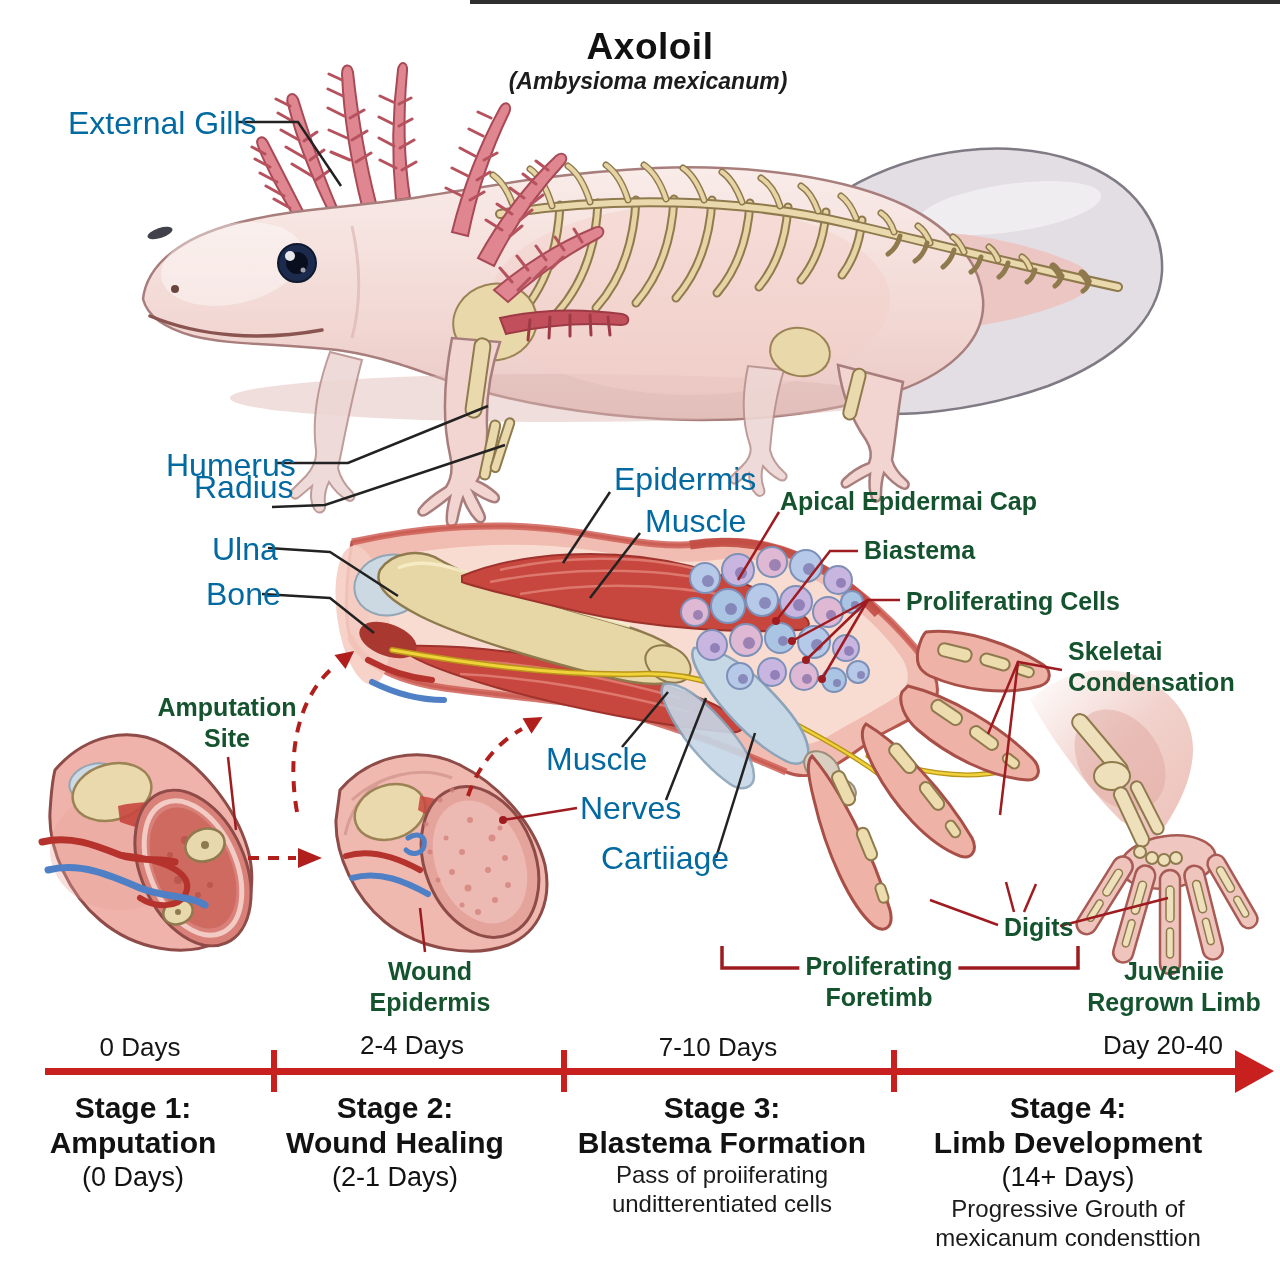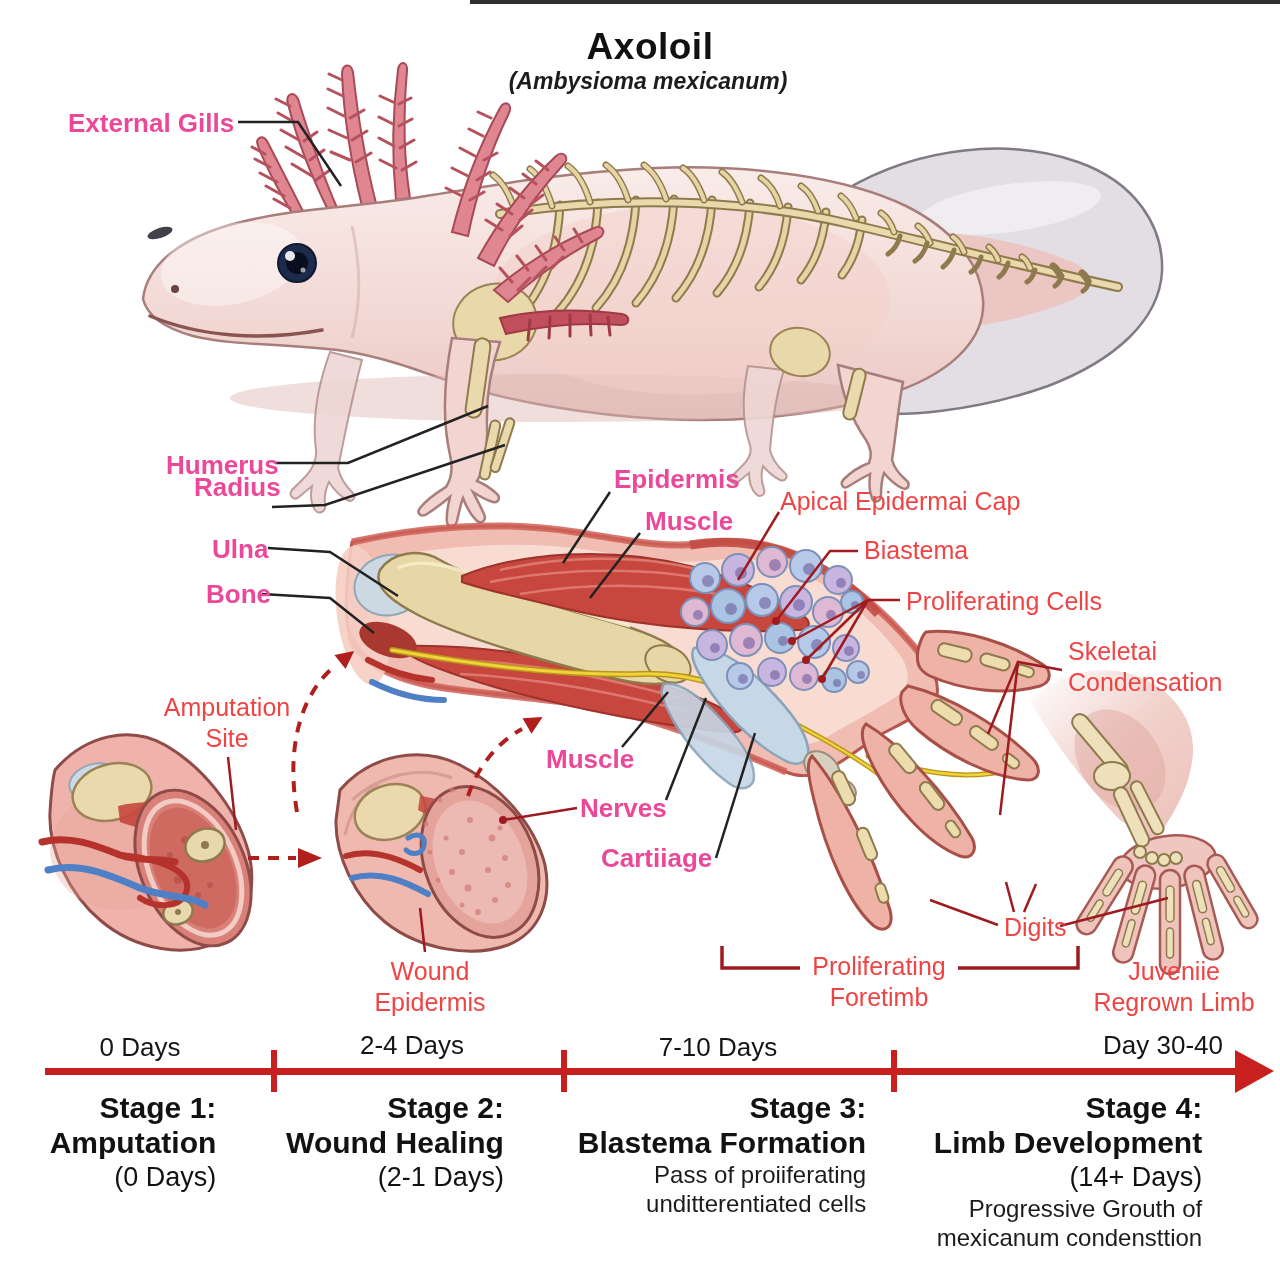--- a/index.html
+++ b/index.html
@@ -1,27 +1,27 @@
 <!DOCTYPE html>
 <html><head>
 <meta charset="utf-8">
 <style>
   html,body{margin:0;padding:0;background:#ffffff}
   #page{position:relative;width:1280px;height:1280px;background:#ffffff;overflow:hidden;
         font-family:"Liberation Sans",sans-serif}
   #art{position:absolute;left:0;top:0;width:1280px;height:1280px}
-  .abslbl{position:absolute;white-space:nowrap;color:#ec4899;font-size:26px;font-weight:700;line-height:30px}
-  .abslbl.red{color:#ef4444;font-weight:400;font-size:25px;line-height:31px}
+  .abslbl{position:absolute;white-space:nowrap;color:#0369a1;font-size:32px;font-weight:400;line-height:30px}
+  .abslbl.red{color:#14532d;font-weight:700;font-size:25px;line-height:31px}
   .ctr{transform:translateX(-50%);text-align:center}
   .main-title{position:absolute;left:650px;top:26px;transform:translateX(-50%);
               font-size:37px;font-weight:800;color:#111;letter-spacing:.5px}
   .sub-title{position:absolute;left:648px;top:68px;transform:translateX(-50%);
              font-size:23px;font-style:italic;font-weight:600;color:#1c1c1c}
   .day{position:absolute;font-size:26px;color:#151515;transform:translateX(-50%);white-space:nowrap}
-  .stage{position:absolute;transform:translateX(-50%);text-align:right;color:#121212;white-space:nowrap}
+  .stage{position:absolute;transform:translateX(-50%);text-align:center;color:#121212;white-space:nowrap}
   .stage .t,.stage .n{font-size:30px;font-weight:700;line-height:35px}
   .stage .d{font-size:27px;font-weight:400;line-height:34px}
   .stage .note{font-size:24px;font-weight:400;line-height:29px;color:#1b1b1b}
   .note:empty{display:none}
 </style>
 </head>
 <body>
 
 <div id="page">
 
@@ -422,21 +422,21 @@
   <div>Foretimb</div>
 </div>
 <div class="abslbl red ctr" style="left:1174px;top:956px">
   <div>Juveniie</div>
   <div>Regrown Limb</div>
 </div>
 
 <div class="day" style="left:140px;top:1032px">0 Days</div>
 <div class="day" style="left:412px;top:1030px">2-4 Days</div>
 <div class="day" style="left:718px;top:1032px">7-10 Days</div>
-<div class="day" style="left:1163px;top:1030px">Day 30-40</div>
+<div class="day" style="left:1163px;top:1030px">Day 20-40</div>
 
 <div class="stage" style="left:133px;top:1090px">
   <div class="t">Stage 1:</div>
   <div class="n">Amputation</div>
   <div class="d">(0 Days)</div>
 
 </div>
 <div class="stage" style="left:395px;top:1090px">
   <div class="t">Stage 2:</div>
   <div class="n">Wound Healing</div>

